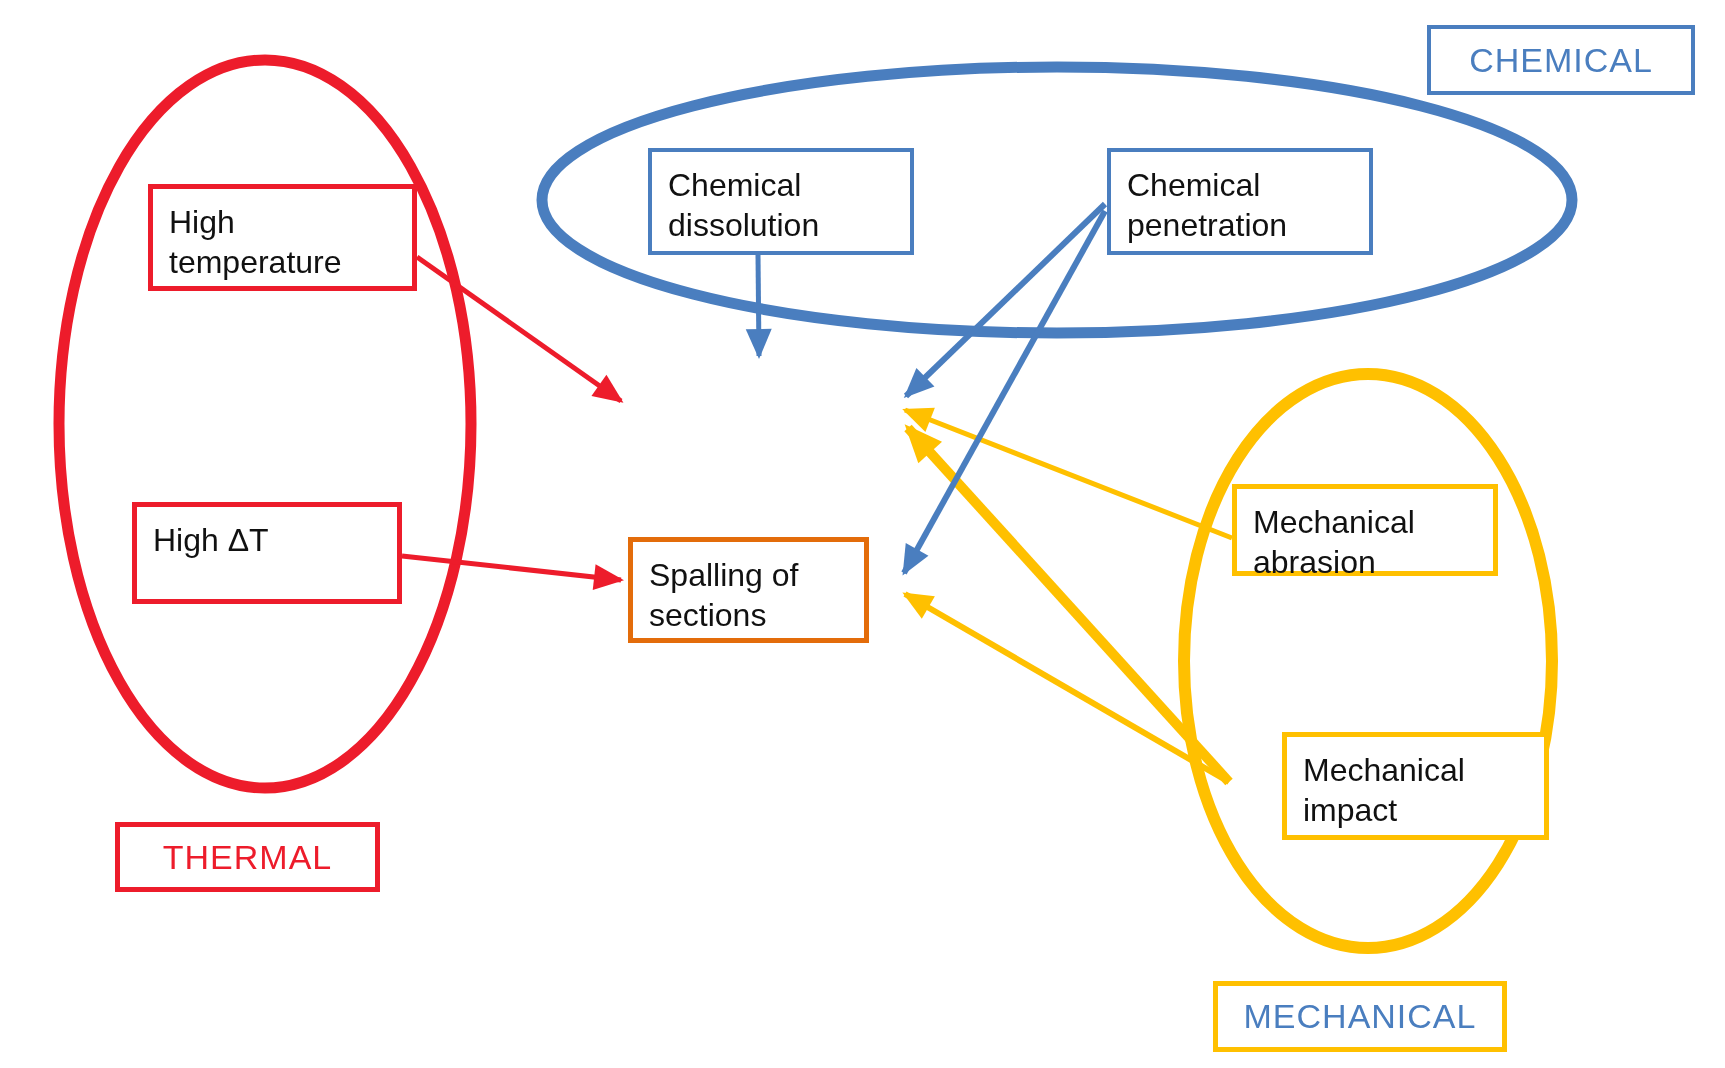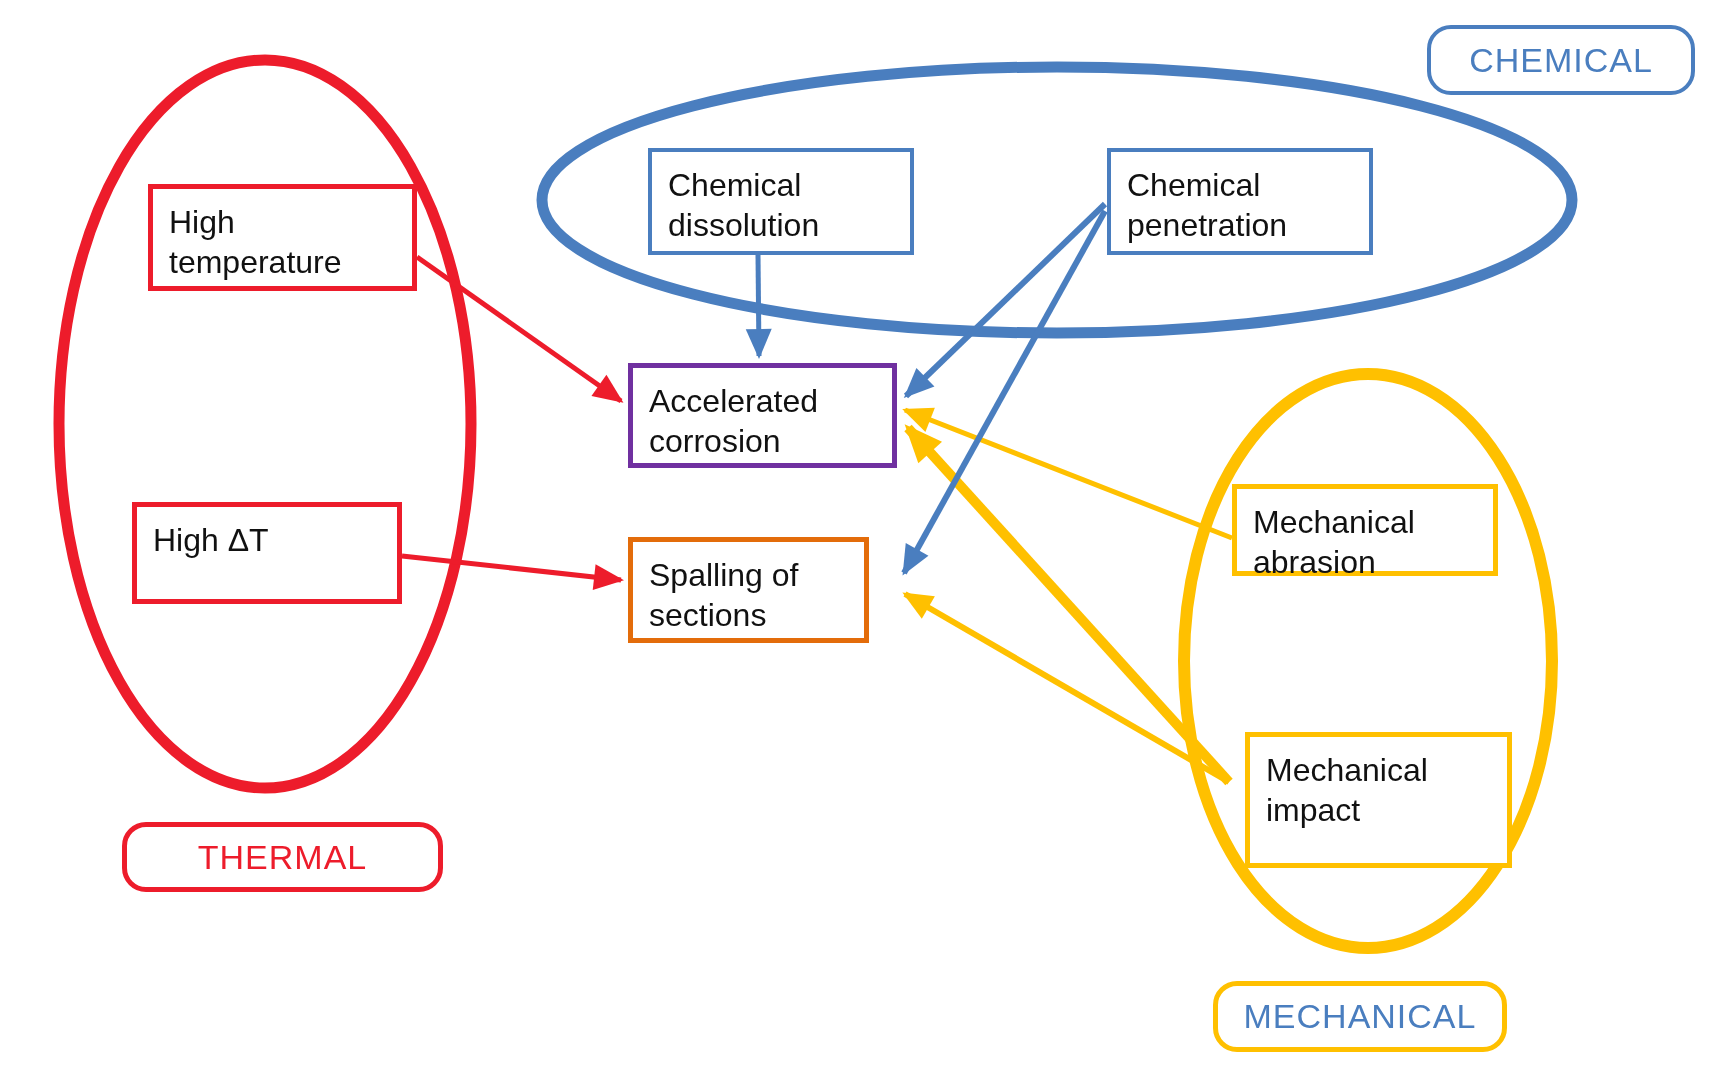--- a/index.html
+++ b/index.html
@@ -20,21 +20,21 @@
     color:var(--ink);font-size:32px;line-height:40px;padding:13px 6px 0 16px;
   }
   .b-red{border:5px solid var(--red);}
   .b-blue{border:4px solid var(--blue);}
   .b-purple{border:5px solid var(--purple);}
   .b-orange{border:5px solid var(--orange);}
   .b-yellow{border:5px solid var(--yellow);}
   .glabel{
     position:absolute;box-sizing:border-box;background:var(--bg);
     display:flex;align-items:center;justify-content:center;
-    font-size:34px;letter-spacing:1px;border-radius:24px;
+    font-size:34px;letter-spacing:1px;
   }
   .t-red{color:var(--red);} .t-blue{color:var(--blue);}
 </style>
 </head>
 <body>
 
 <div class="canvas">
 
   <svg class="layer" viewBox="0 0 1725 1068">
     <defs>
@@ -77,41 +77,38 @@
   </div>
 
   <div class="node b-blue" style="left:628px;top:148px;width:266px;height:107px;margin-left:20px;">
     <span>Chemical dissolution</span>
   </div>
 
   <div class="node b-blue" style="left:1107px;top:148px;width:266px;height:107px;">
     <span>Chemical penetration</span>
   </div>
 
-  <div class="node b-purple" style="left:628px;top:363px;width:269px;height:105px;">
-    <span>Accelerated corrosion</span>
-  </div>
 
   <div class="node b-orange" style="left:628px;top:537px;width:241px;height:106px;">
     <span>Spalling of sections</span>
   </div>
 
   <div class="node b-yellow" style="left:1232px;top:484px;width:266px;height:92px;">
     <span>Mechanical abrasion</span>
   </div>
 
-  <div class="node b-yellow" style="left:1245px;top:732px;width:267px;height:136px;">
+  <div class="node b-yellow" style="left:1282px;top:732px;width:267px;height:108px;">
     <span>Mechanical impact</span>
   </div>
 
   <div class="glabel b-blue t-blue" style="left:1427px;top:25px;width:268px;height:70px;">
     <span>CHEMICAL</span>
   </div>
 
-  <div class="glabel b-red t-red" style="left:115px;top:822px;width:321px;height:70px;margin-left:7px;">
+  <div class="glabel b-red t-red" style="left:115px;top:822px;width:265px;height:70px;">
     <span>THERMAL</span>
   </div>
 
   <div class="glabel b-yellow t-blue" style="left:1213px;top:981px;width:294px;height:71px;">
     <span>MECHANICAL</span>
   </div>
 
 </div>
 
 </body></html>

